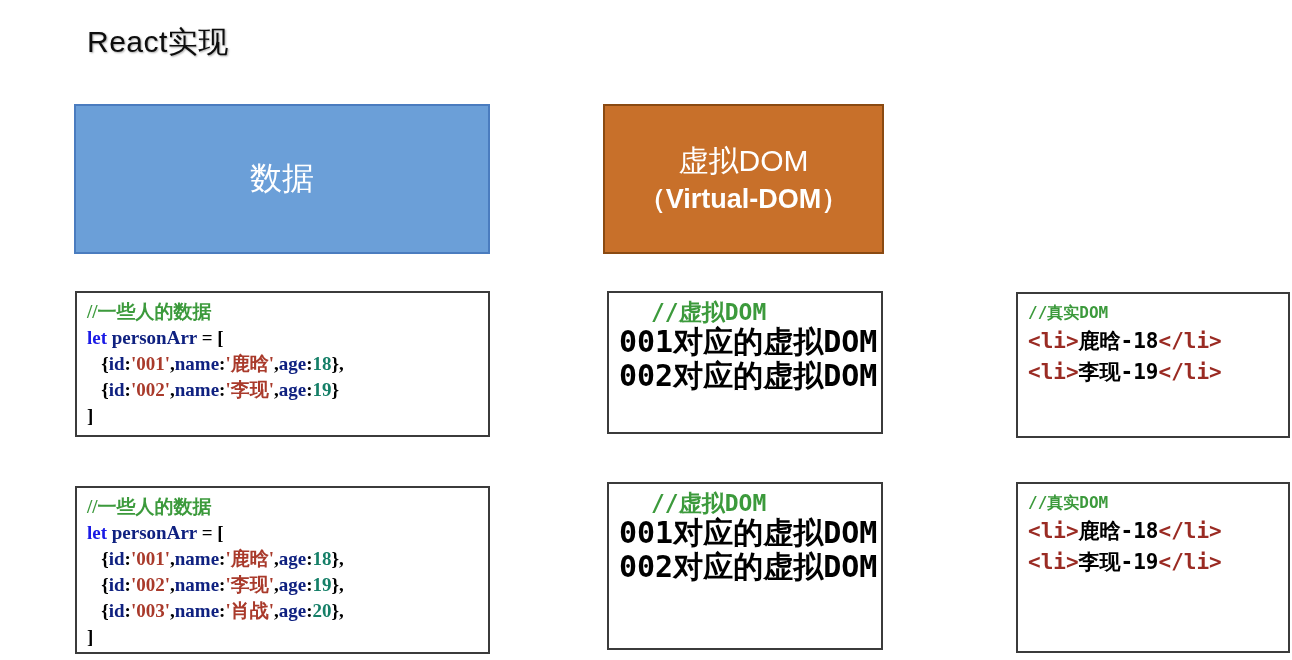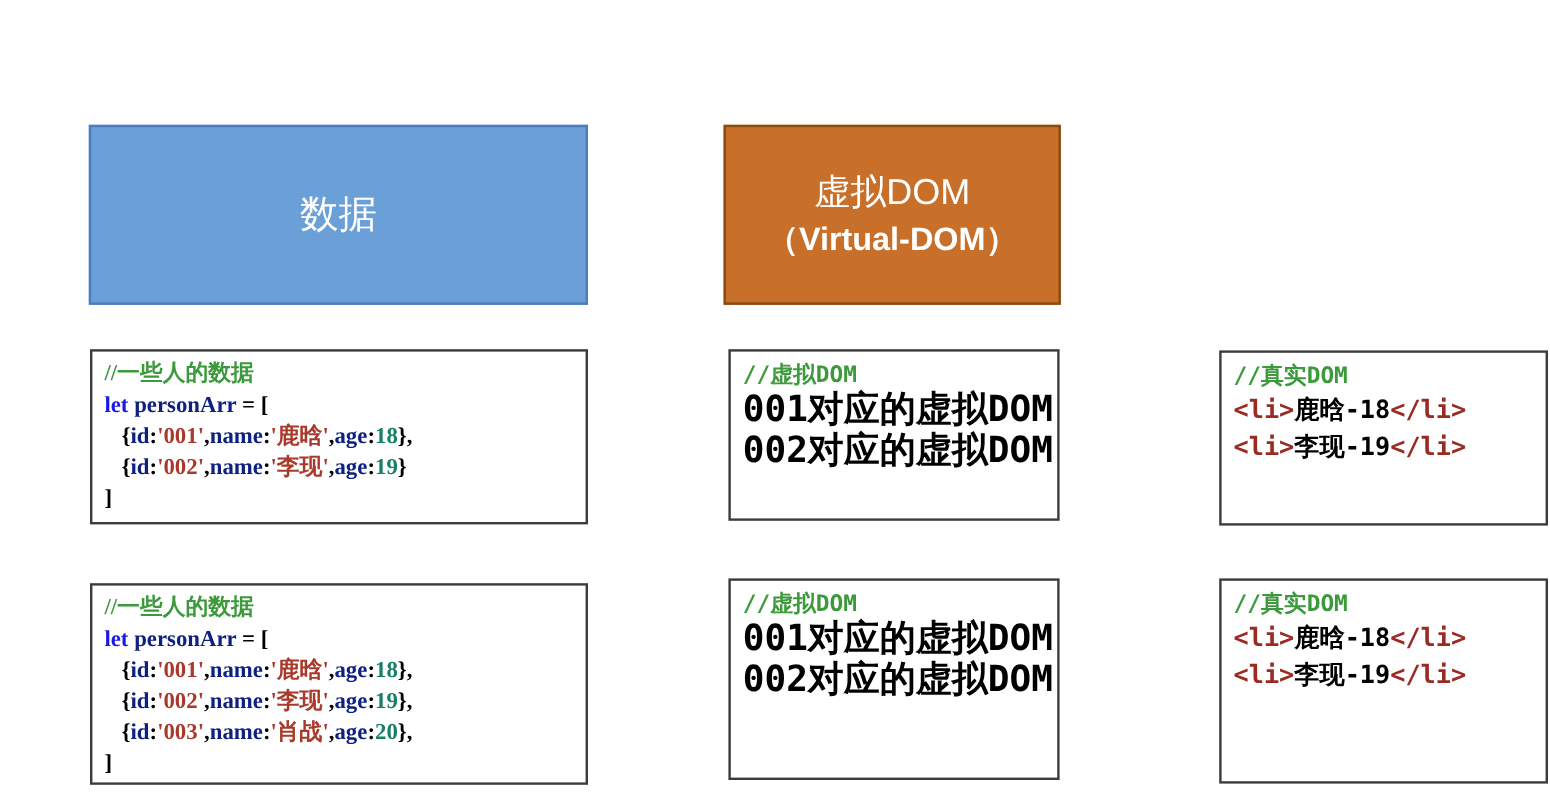--- a/index.html
+++ b/index.html
@@ -32,36 +32,37 @@
   .hdr-tdom{left:1008px;width:281px;}
 
   .codebox{
     position:absolute;background:#ffffff;border:2px solid #3b3b3b;
     box-sizing:border-box;padding:6px 10px 4px 10px;
     font-family:"DejaVu Sans Mono", monospace;font-weight:bold;
   }
   .code-line{white-space:pre;}
   .style-data .code-line{font-size:19px;line-height:26px;font-family:Liberation Serif, serif;}
   .style-vdom .code-line{font-size:30px;line-height:34px;}
-  .style-vdom .code-line.comment{font-size:19px;line-height:26px;}
+  .style-vdom .code-line.comment{font-size:23px;line-height:26px;margin-left:32px;}
   .style-tdom .code-line{font-size:21px;line-height:31px;}
-  .style-tdom .code-line.comment{font-size:19px;line-height:26px;}
+  .style-tdom .code-line.comment{font-size:16px;line-height:26px;}
 
   .box-1{left:75px; top:291px; width:415px; height:146px;}
   .box-2{left:607px;top:291px; width:276px; height:143px;}
   .box-3{left:1016px;top:292px;width:274px; height:146px;}
   .box-4{left:75px; top:486px; width:415px; height:168px;}
   .box-5{left:607px;top:482px; width:276px; height:168px;}
   .box-6{left:1016px;top:482px;width:274px; height:171px;}
 </style>
 </head>
 <body>
 
 <div class="stage">
 
+  <div class="page-title">React实现</div>
 
   <div class="hdr hdr-vdom" style="background: rgb(200, 112, 42); border: 2px solid rgb(138, 74, 18);">
     <div class="l1">虚拟DOM</div>
     <div class="l2">（Virtual-DOM）</div>
   </div>
 
   <div class="hdr hdr-data" style="background: rgb(107, 159, 216); border: 2px solid rgb(74, 124, 191);">
     <div class="l1">数据</div>
 
   </div>

